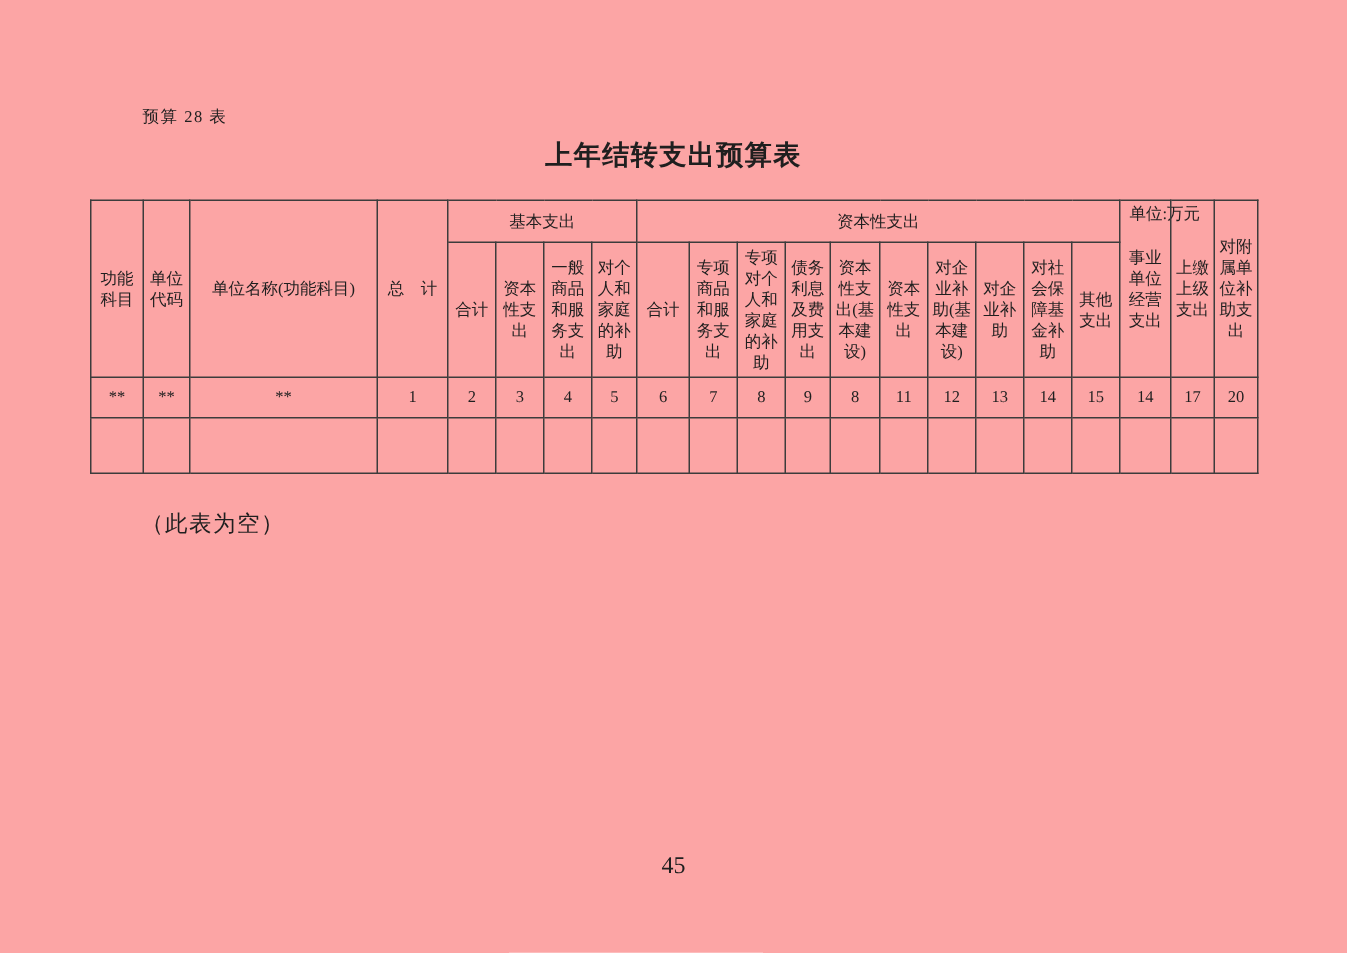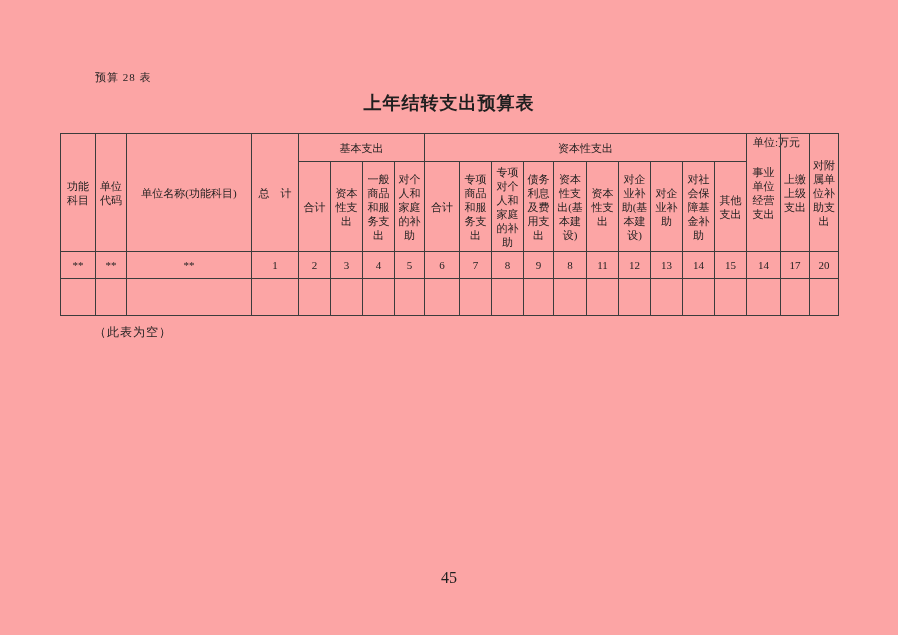--- a/index.html
+++ b/index.html
@@ -38,22 +38,22 @@
     padding: 0 1px;
     word-break: break-all;
     overflow: hidden;
   }
   tr.row-group td { height: 28px; }
   tr.row-detail td { height: 90px; }
   tr.row-index td { height: 27px; }
   tr.row-empty td { height: 37px; }
   td.xs { font-size: 9px; line-height: 12px; padding: 0; }
   .footnote {
-    position: absolute; left: 94px; top: 324px;
-    font-size: 12px; letter-spacing: 1px;
+    position: absolute; left: 94px; top: 340px;
+    font-size: 15px; letter-spacing: 1px;
   }
   .page-number {
     position: absolute; left: 0; right: 0; top: 569px;
     text-align: center; font-size: 16px;
   }
 </style>
 </head>
 <body>
 
 <div class="page">

